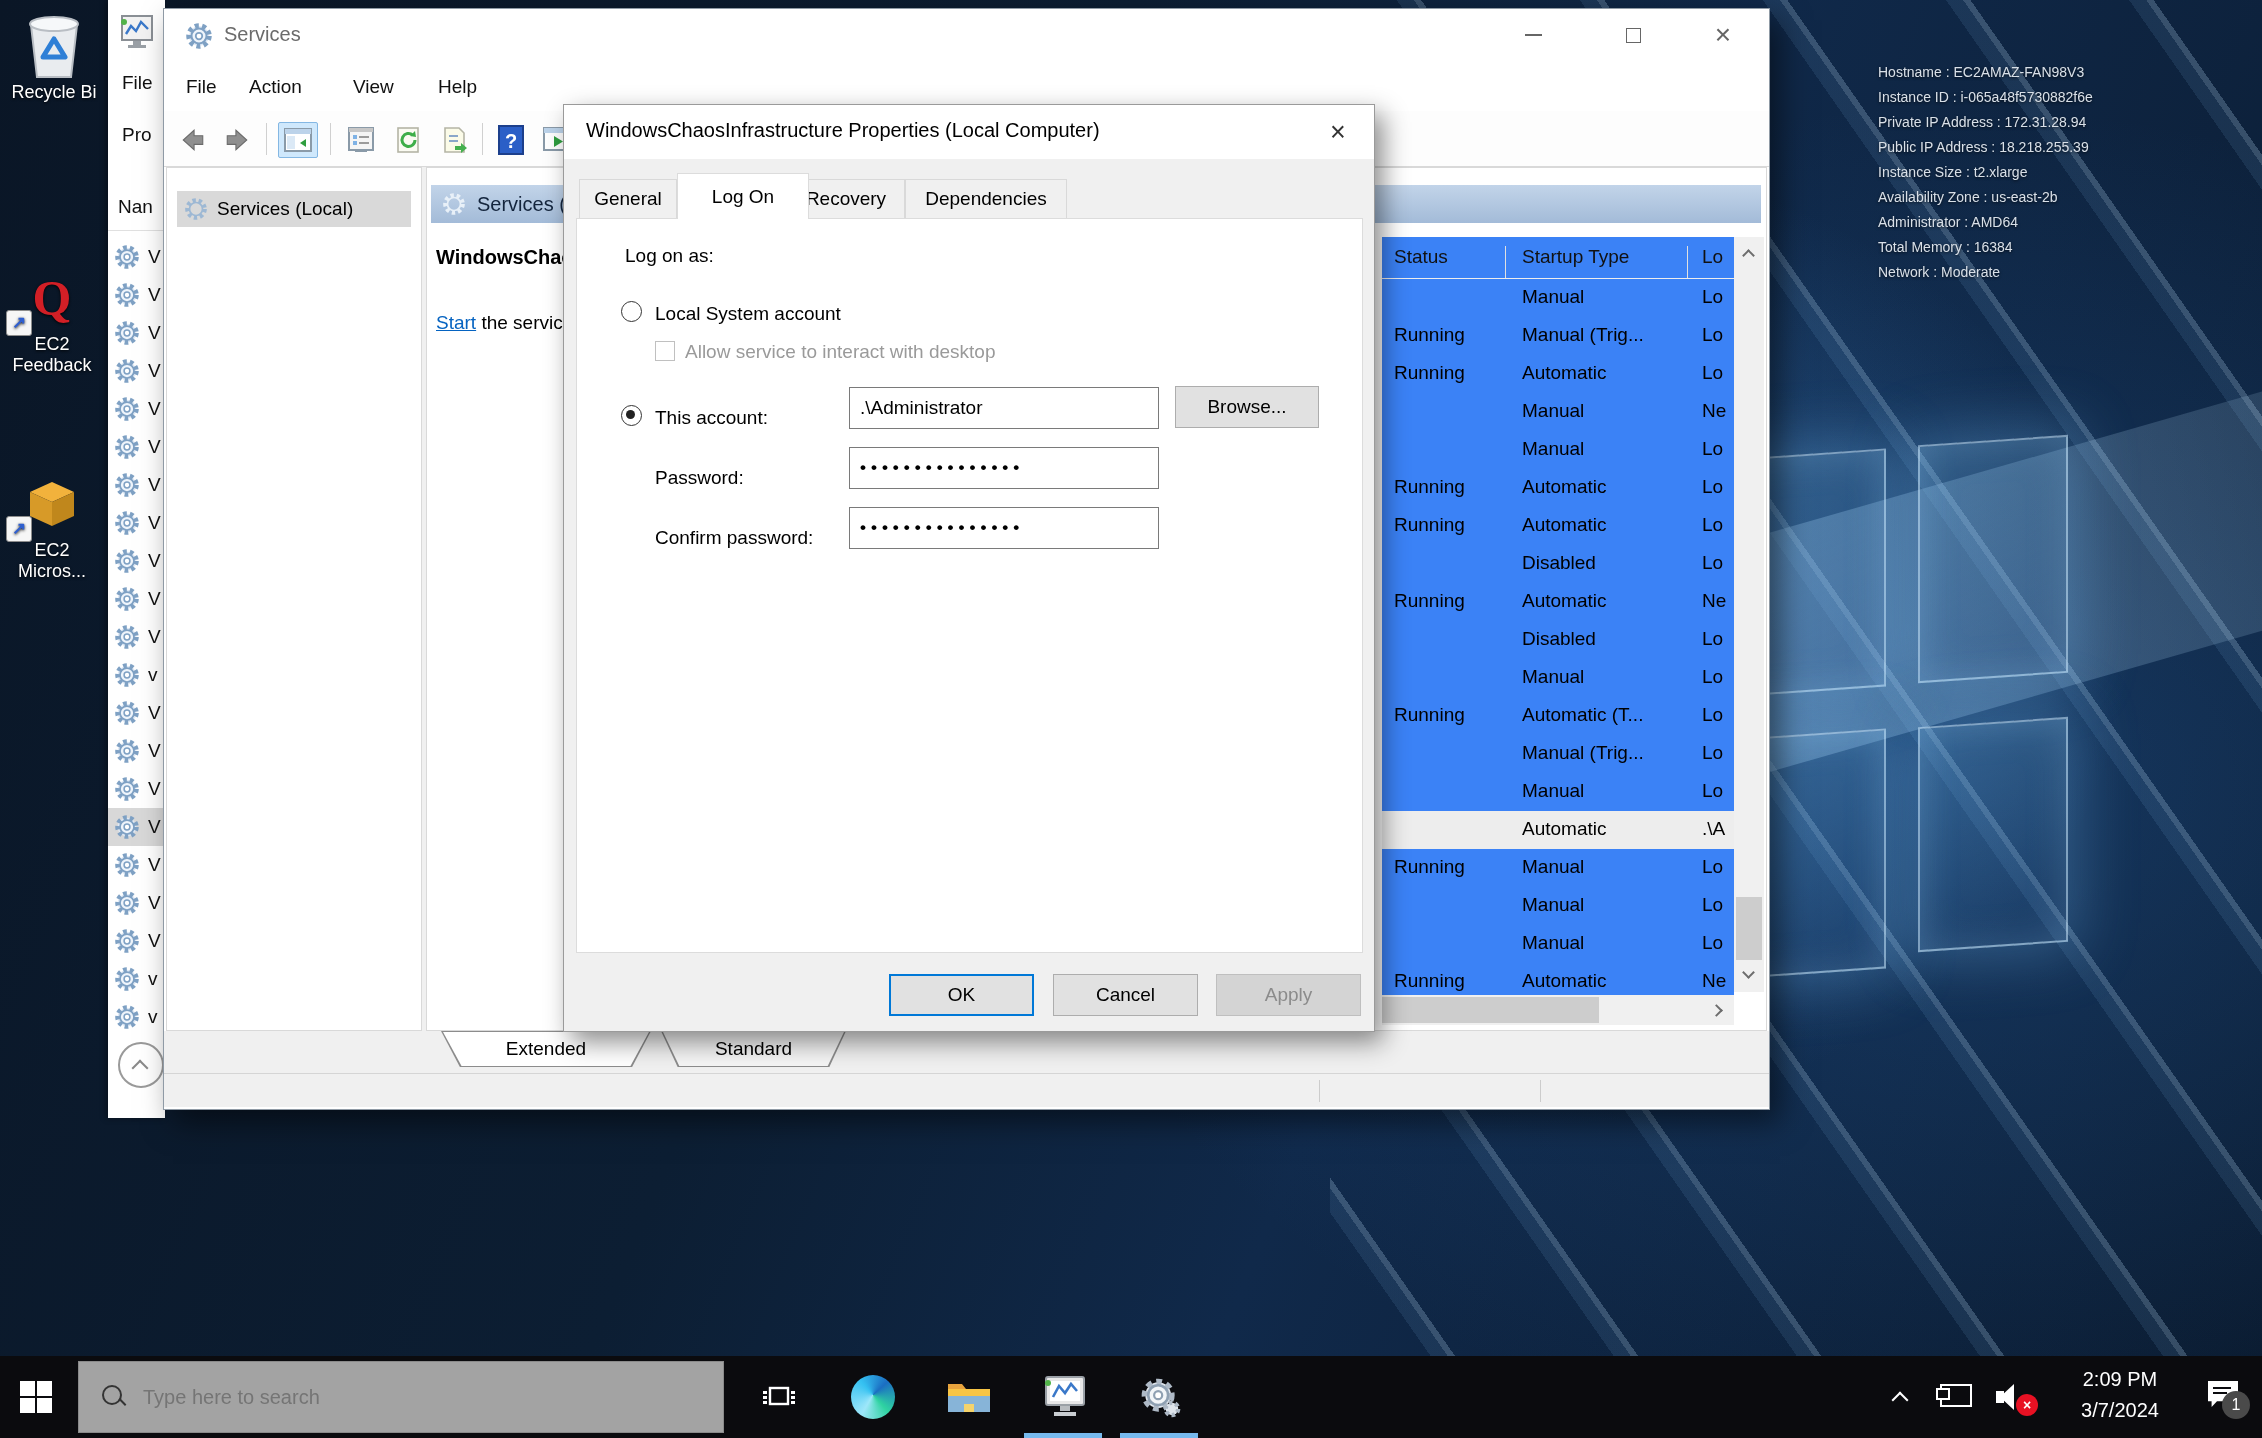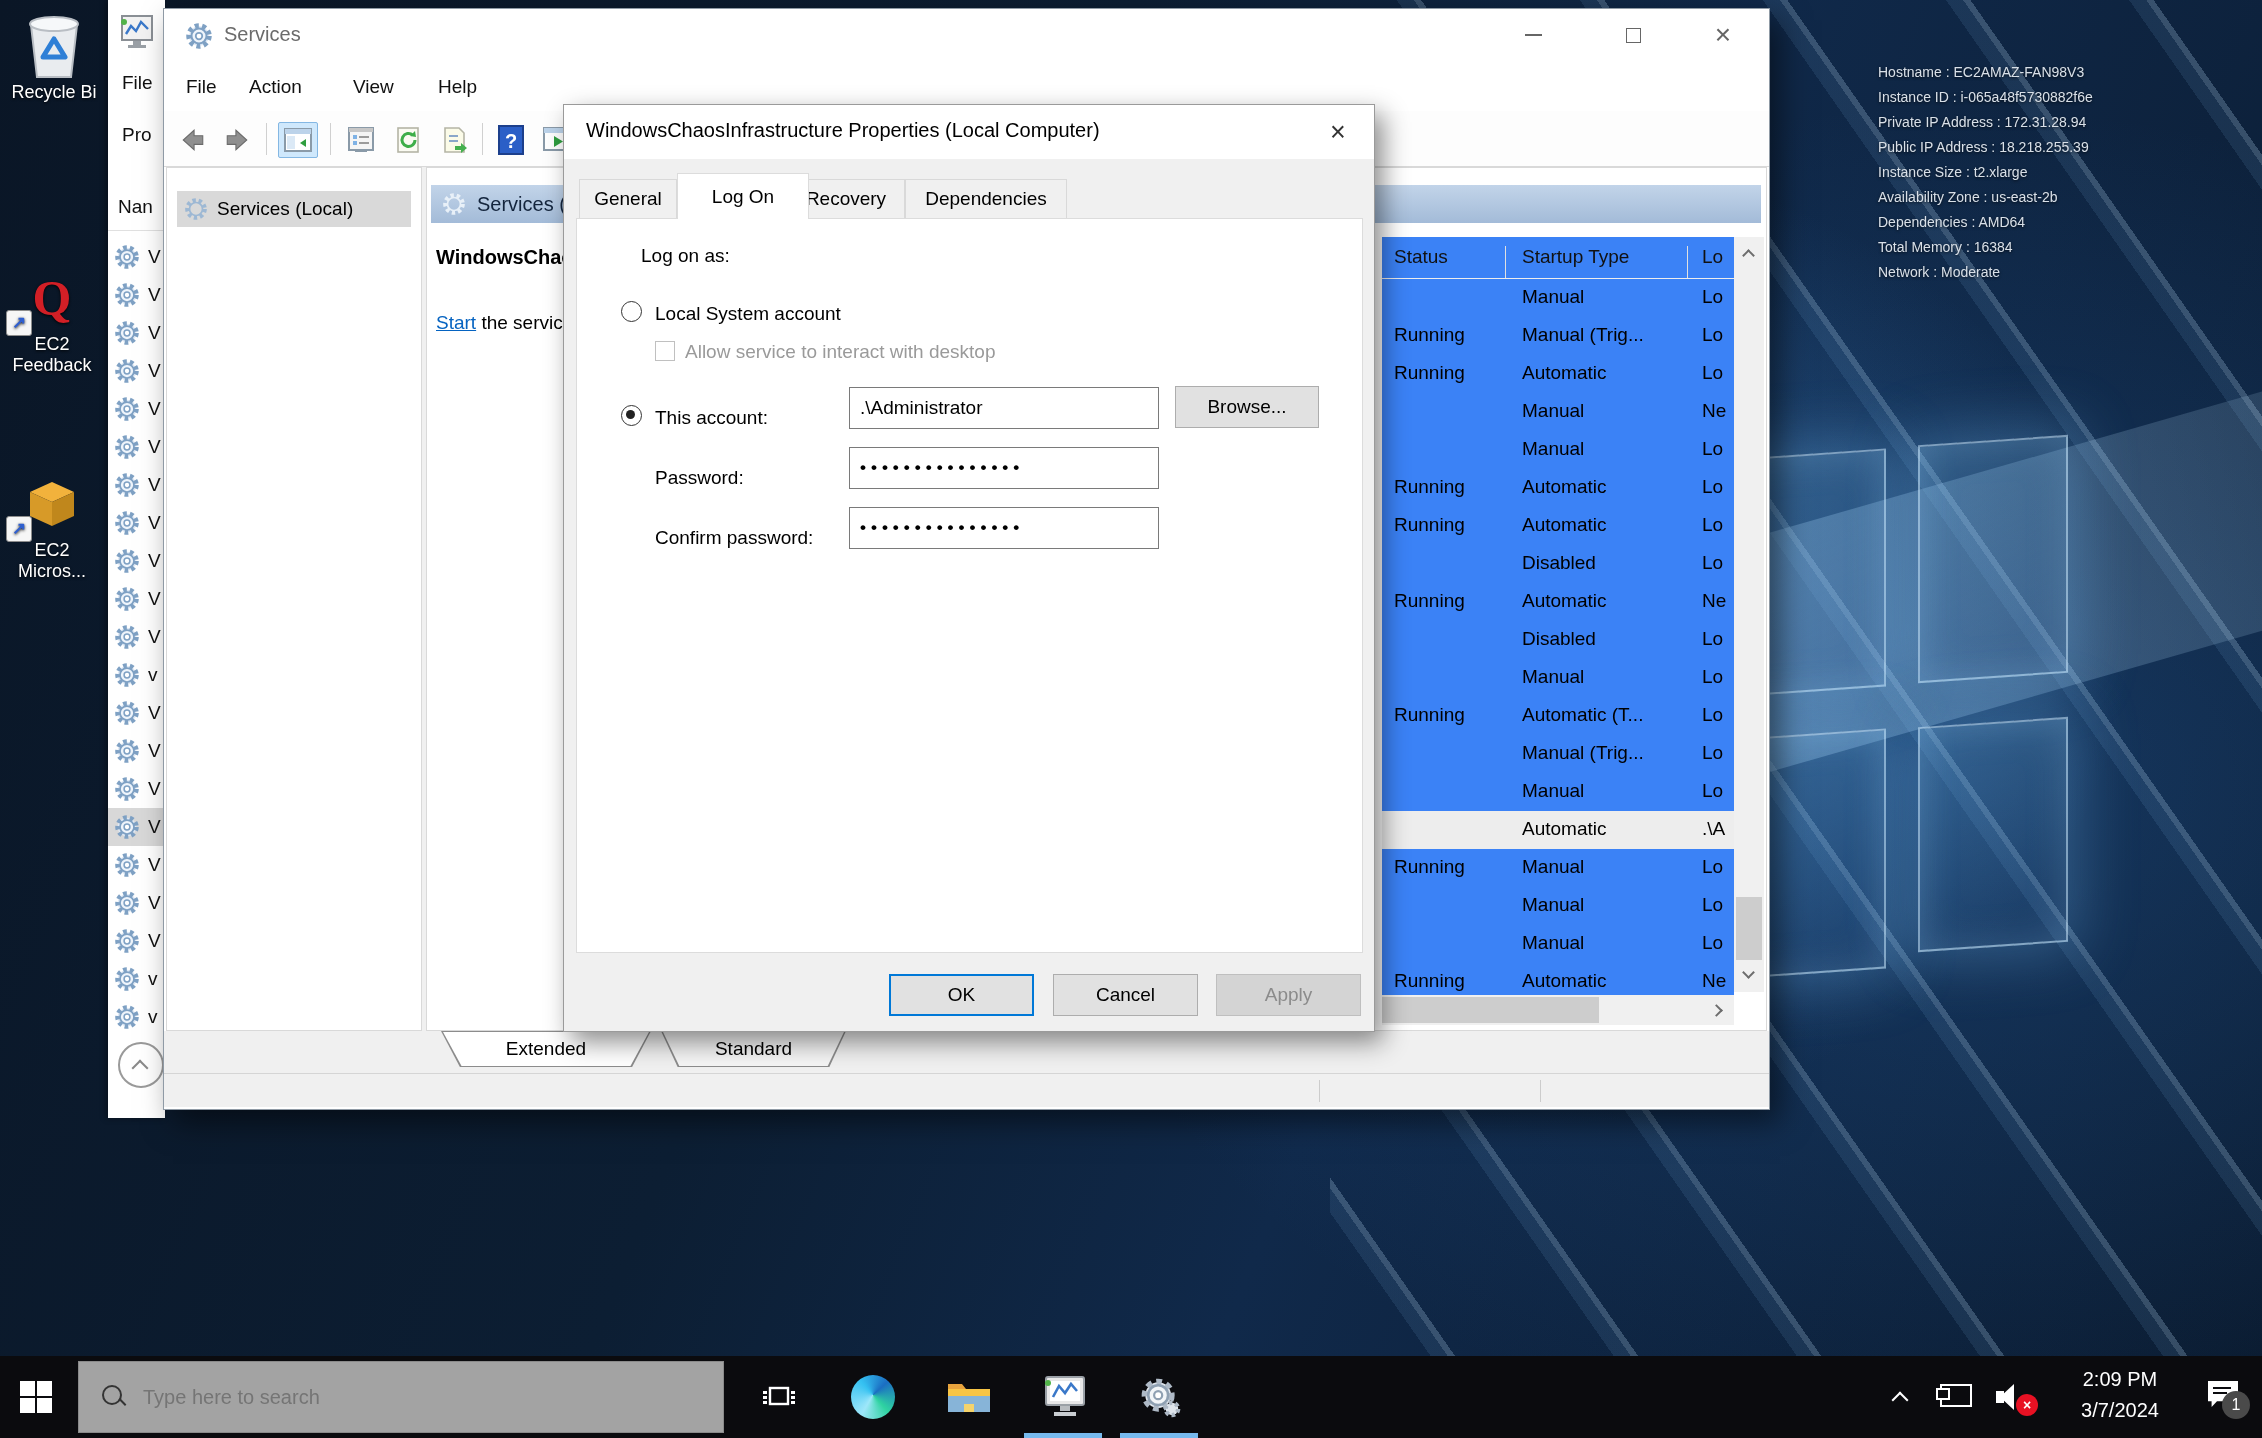--- a/index.html
+++ b/index.html
@@ -198,21 +198,21 @@
   <div class="pane p3"></div>
   <div class="pane p4"></div>
 
   <div class="info" id="instance-info">
       <div>Hostname : EC2AMAZ-FAN98V3</div>
       <div>Instance ID : i-065a48f5730882f6e</div>
       <div>Private IP Address : 172.31.28.94</div>
       <div>Public IP Address : 18.218.255.39</div>
       <div>Instance Size : t2.xlarge</div>
       <div>Availability Zone : us-east-2b</div>
-      <div>Dependencies : AMD64</div>
+      <div>Administrator : AMD64</div>
       <div>Total Memory : 16384</div>
       <div>Network : Moderate</div>
     </div>
 
   <div class="dicon" style="left:6px;top:10px;">
     <div class="glyph">
       <svg width="66" height="70" viewBox="0 0 66 70">
         <path d="M10 14 L56 14 L50 66 L16 66 Z" fill="#e9ecef" stroke="#b9bec4" stroke-width="2"></path>
         <ellipse cx="33" cy="13" rx="24" ry="7" fill="#f6f8fa" stroke="#b9bec4" stroke-width="2"></ellipse>
         <path d="M33 28 l11 18 h-22 z" fill="none" stroke="#2e7fd6" stroke-width="5" stroke-linejoin="round"></path>
@@ -687,21 +687,21 @@
     <div class="dlg-titlebar">
       <span class="dlg-title">WindowsChaosInfrastructure Properties (Local Computer)</span>
       <div class="dlg-close">×</div>
     </div>
     <div class="dlg-tab" style="left:15px;width:98px;">General</div>
     <div class="dlg-tab active" style="left:113px;width:132px;">Log On</div>
     <div class="dlg-tab" style="left:223px;width:118px;">Recovery</div>
     <div class="dlg-tab" style="left:341px;width:162px;">Dependencies</div>
 
     <div class="dlg-page">
-      <span class="lbl" style="left:64px;top:26px;">Log on as:</span>
+      <span class="lbl" style="left:48px;top:26px;">Log on as:</span>
 
       <span class="radio" style="left:44px;top:82px;"></span>
       <span class="lbl" style="left:78px;top:84px;">Local System account</span>
 
       <span class="checkbox" style="left:78px;top:122px;"></span>
       <span class="lbl lbl-gray" style="left:108px;top:122px;">Allow service to interact with desktop</span>
 
       <span class="radio sel" style="left:44px;top:186px;"></span>
       <span class="lbl" style="left:78px;top:188px;">This account:</span>
       <input class="field" style="left: 272px; top: 168px;" value=".\Administrator">

